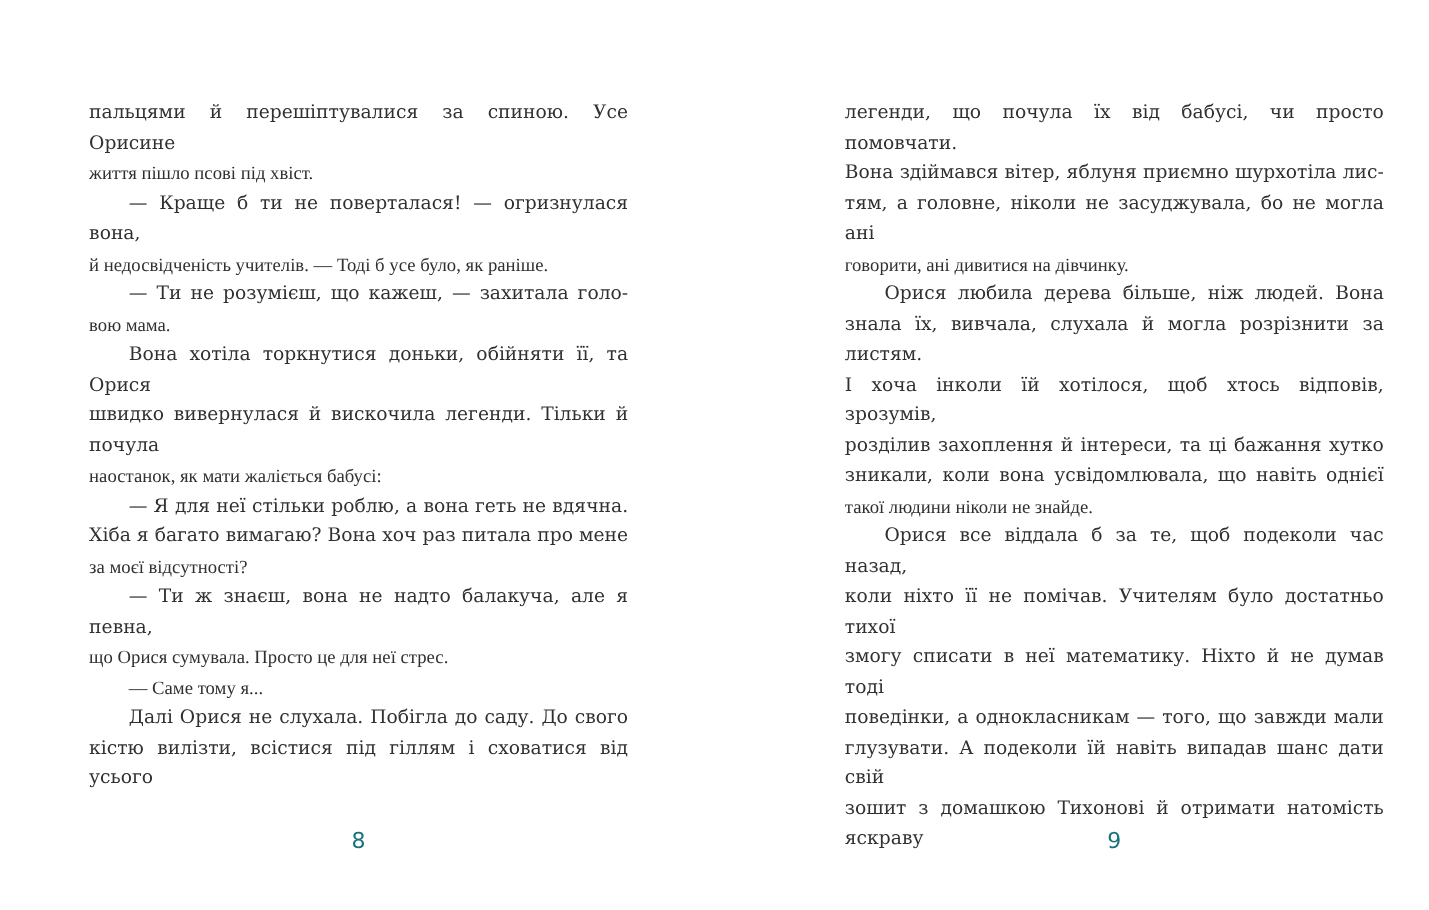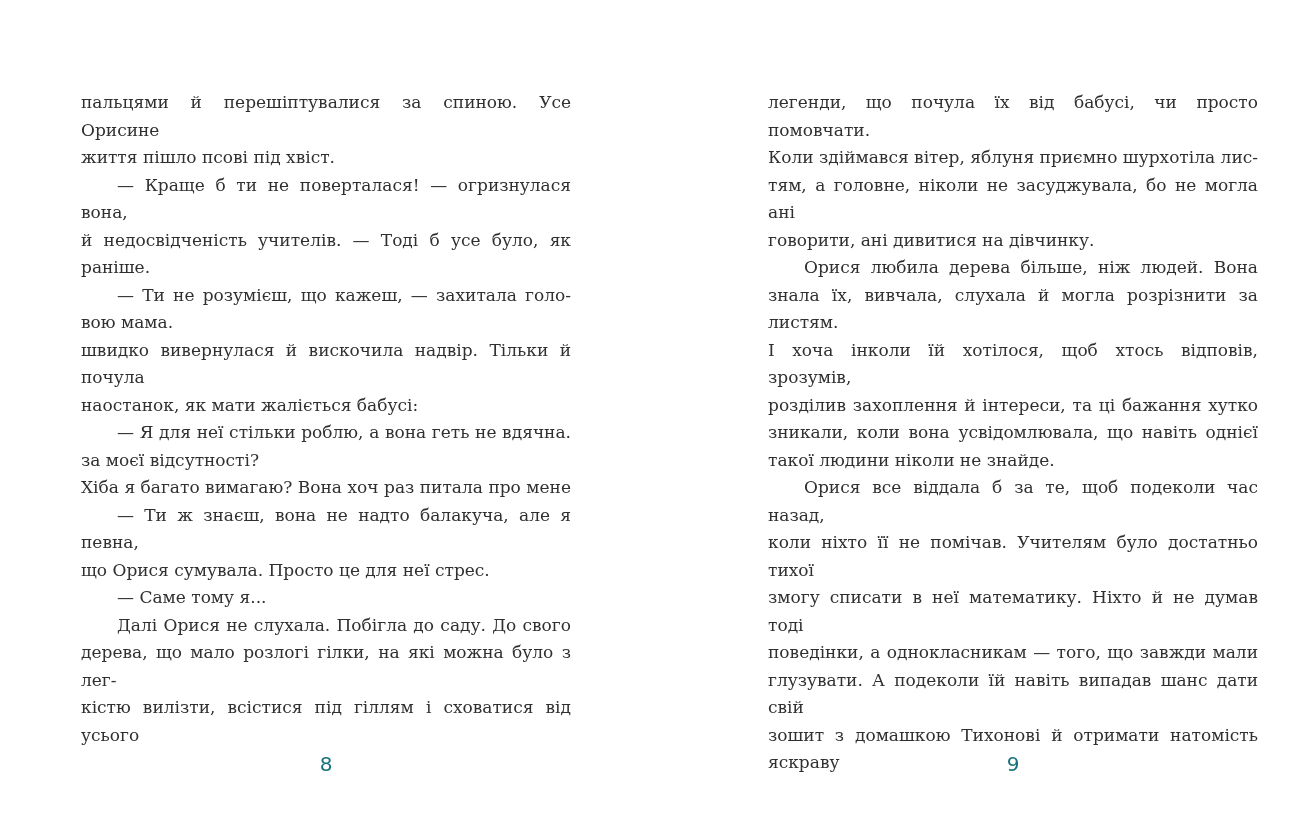--- a/index.html
+++ b/index.html
@@ -33,21 +33,21 @@
     color: var(--text-color, #303030);
     font-family: "DejaVu Serif", "Liberation Serif", serif;
     font-size: 17px;
     line-height: 27.5px;
   }
   .paragraph { margin: 0; padding: 0; }
   .line {
     text-align: justify;
     text-align-last: justify;
   }
-  .line.last { text-align-last: left; }
+  .line.last { text-align-last: left; font-family: Liberation Serif, serif; }
   .line.indent { text-indent: 36px; }
   .page-number {
     position: absolute;
     top: 751px;
     left: 0;
     width: 100%;
     text-align: center;
     color: var(--accent-color, #17727c);
     font-family: "DejaVu Sans", "Liberation Sans", sans-serif;
     font-size: 20px;
@@ -67,49 +67,49 @@
         </div>
         <div class="paragraph">
           <div class="line indent">— Краще б ти не поверталася! — огризнулася вона,</div>
           <div class="line last">й недосвідченість учителів. — Тоді б усе було, як раніше.</div>
         </div>
         <div class="paragraph">
           <div class="line indent">— Ти не розумієш, що кажеш, — захитала голо-</div>
           <div class="line last">вою мама.</div>
         </div>
         <div class="paragraph">
-          <div class="line">швидко вивернулася й вискочила надвір. Тільки й почула</div>
+          <div class="line indent">Вона хотіла торкнутися доньки, обійняти її, та Орися</div>
+          <div class="line">швидко вивернулася й вискочила легенди. Тільки й почула</div>
           <div class="line last">наостанок, як мати жаліється бабусі:</div>
         </div>
         <div class="paragraph">
           <div class="line indent">— Я для неї стільки роблю, а вона геть не вдячна.</div>
+          <div class="line">Хіба я багато вимагаю? Вона хоч раз питала про мене</div>
           <div class="line last">за моєї відсутності?</div>
-          <div class="line">Хіба я багато вимагаю? Вона хоч раз питала про мене</div>
         </div>
         <div class="paragraph">
           <div class="line indent">— Ти ж знаєш, вона не надто балакуча, але я певна,</div>
           <div class="line last">що Орися сумувала. Просто це для неї стрес.</div>
         </div>
         <div class="paragraph">
           <div class="line indent last">— Саме тому я...</div>
         </div>
         <div class="paragraph">
           <div class="line indent">Далі Орися не слухала. Побігла до саду. До свого</div>
-          <div class="line">дерева, що мало розлогі гілки, на які можна було з лег-</div>
           <div class="line">кістю вилізти, всістися під гіллям і сховатися від усього</div>
         </div>
       </div>
     <div class="page-number">8</div>
   </section>
 
   <section class="page right">
     <div class="text-col">
         <div class="paragraph">
           <div class="line">легенди, що почула їх від бабусі, чи просто помовчати.</div>
-          <div class="line">Коли здіймався вітер, яблуня приємно шурхотіла лис-</div>
+          <div class="line">Вона здіймався вітер, яблуня приємно шурхотіла лис-</div>
           <div class="line">тям, а головне, ніколи не засуджувала, бо не могла ані</div>
           <div class="line last">говорити, ані дивитися на дівчинку.</div>
         </div>
         <div class="paragraph">
           <div class="line indent">Орися любила дерева більше, ніж людей. Вона</div>
           <div class="line">знала їх, вивчала, слухала й могла розрізнити за листям.</div>
           <div class="line">І хоча інколи їй хотілося, щоб хтось відповів, зрозумів,</div>
           <div class="line">розділив захоплення й інтереси, та ці бажання хутко</div>
           <div class="line">зникали, коли вона усвідомлювала, що навіть однієї</div>
           <div class="line last">такої людини ніколи не знайде.</div>

